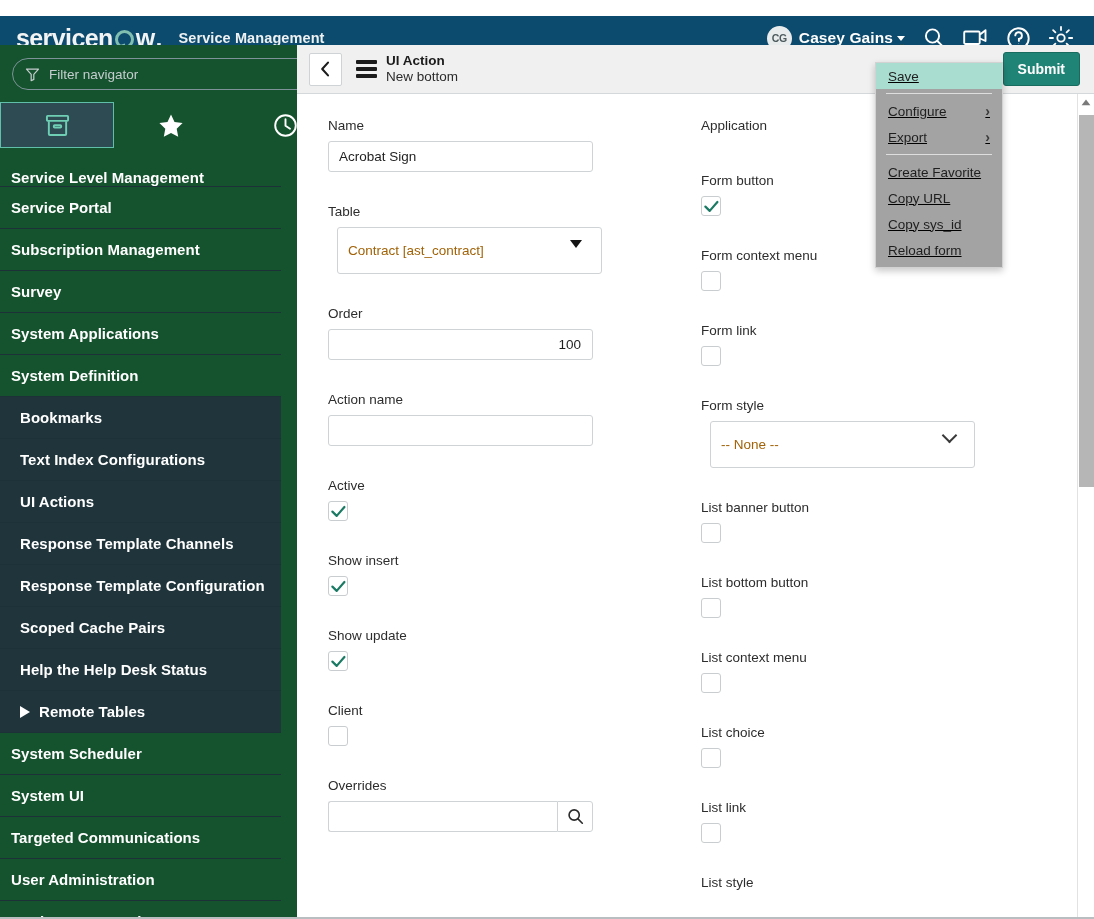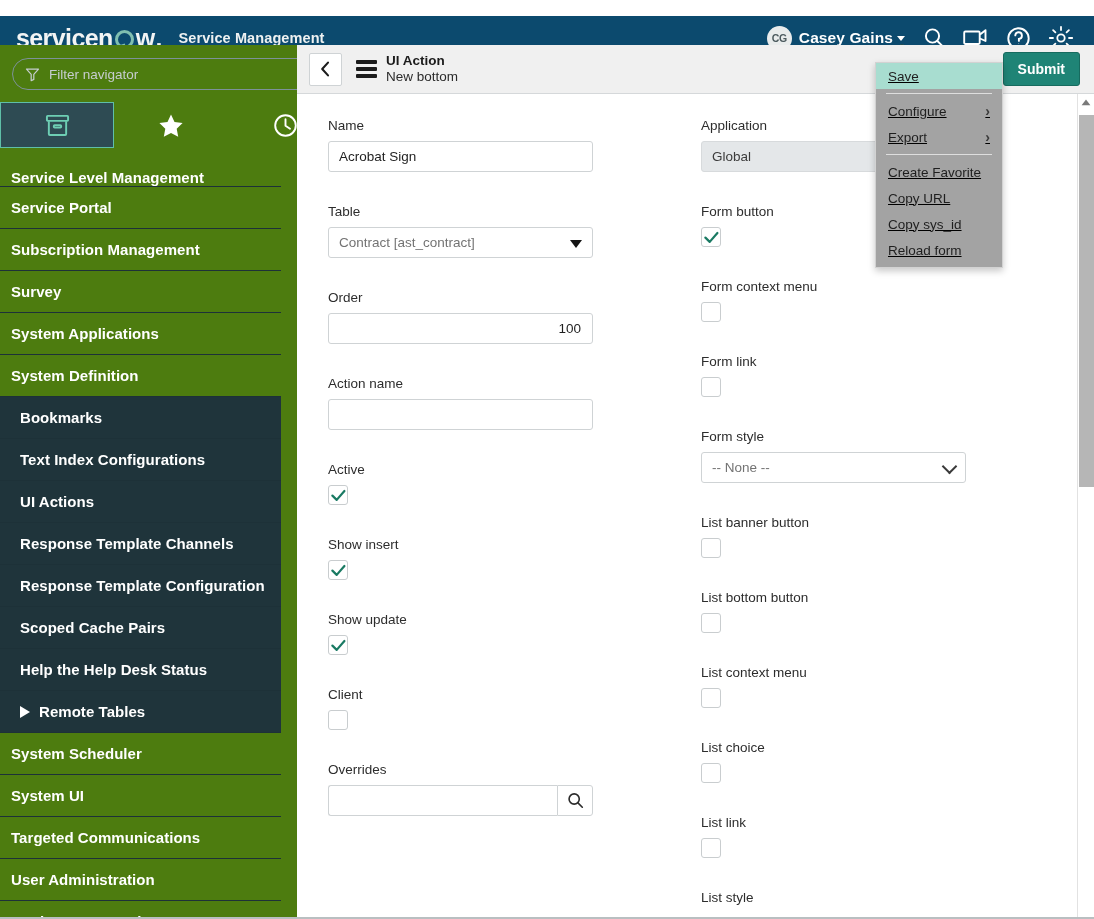--- a/index.html
+++ b/index.html
@@ -65,21 +65,21 @@
     width: 0; height: 0; margin-left: 4px;
     border-left: 4.5px solid transparent; border-right: 4.5px solid transparent;
     border-top: 5.5px solid #ffffff;
   }
   .icon-btn { display: flex; align-items: center; justify-content: center; cursor: pointer; }
 
   
   .sidebar {
     position: absolute; top: 45px; left: 0;
     width: 343px; height: 874px;
-    background: #4d7c0f;
+    background: #14532d;
     border-right: 1px solid #b3b9bb;
     overflow: hidden;
   }
   .filter-row { padding: 13px 12px 12px 12px; }
   .filter-box {
     height: 32px; border: 1px solid #7d9299; border-radius: 17px;
     display: flex; align-items: center; padding: 0 12px; gap: 9px;
     background: transparent;
   }
   .filter-placeholder { color: #c6cdcf; font-size: 13.5px; }
@@ -197,25 +197,25 @@
     width: 265px; height: 31px;
     border: 1px solid #cfd3d5; border-radius: 3px;
     background: #ffffff; padding: 0 10px;
     font-size: 13.5px; color: #1f1f1f;
     font-family: "Liberation Sans", sans-serif;
   }
   .text-input.readonly { background: #e4e7e9; border-color: #d7dadc; color: #3c3c3c; }
   .text-input.num { text-align: right; padding-right: 11px; }
   .select-wrap { position: relative; width: 265px; }
   .select-input {
-    width: 265px; height: 31px;
+    width: 265px; height: 47px;
     border: 1px solid #cfd3d5; border-radius: 3px;
     background: #ffffff; padding: 0 30px 0 10px;
-    font-size: 13.5px; color: #737373;
-    display: flex; align-items: center; cursor: pointer;
+    font-size: 13.5px; color: #a16207;
+    display: flex; align-items: center; cursor: pointer; margin-left: 9px;
   }
   .sel-caret-solid {
     position: absolute; right: 11px; top: 13px;
     width: 0; height: 0;
     border-left: 6px solid transparent; border-right: 6px solid transparent;
     border-top: 8px solid #141414;
   }
   .sel-chevron {
     position: absolute; right: 11px; top: 9px;
     width: 11px; height: 11px;
@@ -519,21 +519,21 @@
                   <svg width="17" height="17" viewBox="0 0 18 18" fill="none" stroke="#2b2b2b" stroke-width="1.7">
                     <circle cx="7.6" cy="7.4" r="5.4"></circle>
                     <line x1="11.6" y1="11.5" x2="16.2" y2="16.1" stroke-linecap="round"></line>
                   </svg>
                 </div>
               </div>
               <div class="spacer-row"></div>
             </div>
           </div>
         <div class="col right">
-            <div class="field"><label class="field-label">Application</label><input type="text" class="text-input readonly" readonly="" value="Global" style=""><div class="spacer-row"></div></div>
+            <div class="field"><label class="field-label">Application</label><div class="spacer-row"></div></div>
             <div class="field">
               <label class="field-label">Form button</label>
               <div class="checkbox">
                 <svg width="15" height="13" viewBox="0 0 15 13" fill="none" stroke="#1a7a63" stroke-width="2.2">
                   <path d="M1.4 6.6l4.3 4.3L13.4 2" stroke-linecap="round" stroke-linejoin="round"></path>
                 </svg>
               </div>
               <div class="spacer-row"></div>
             </div>
             <div class="field">

